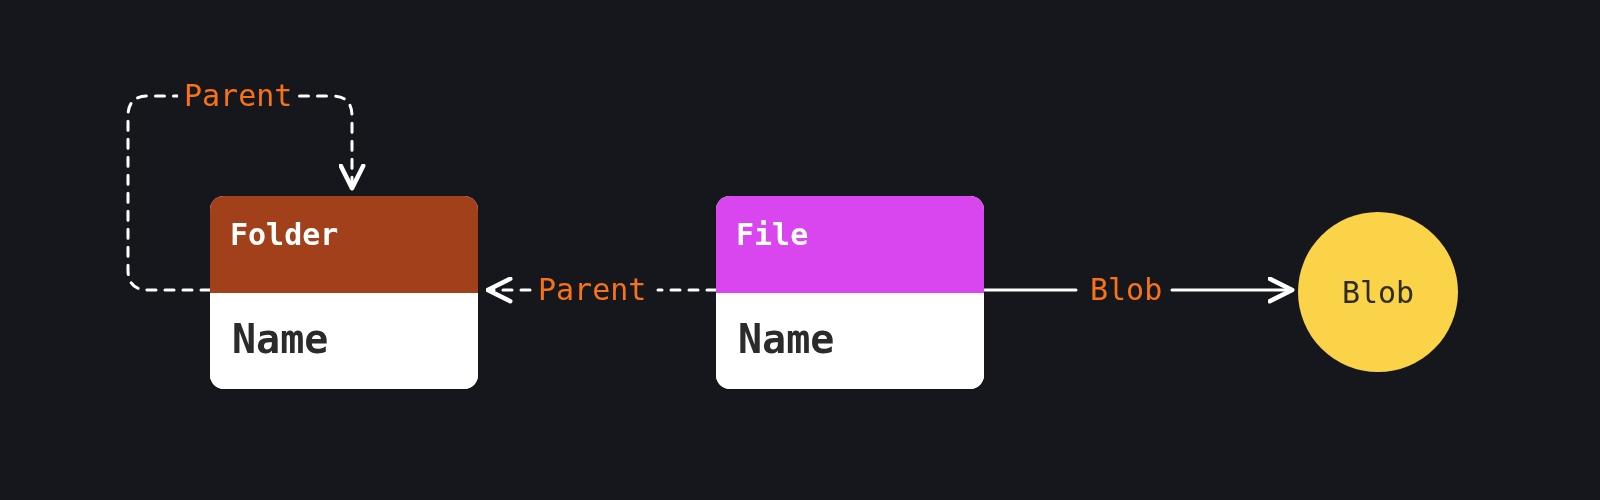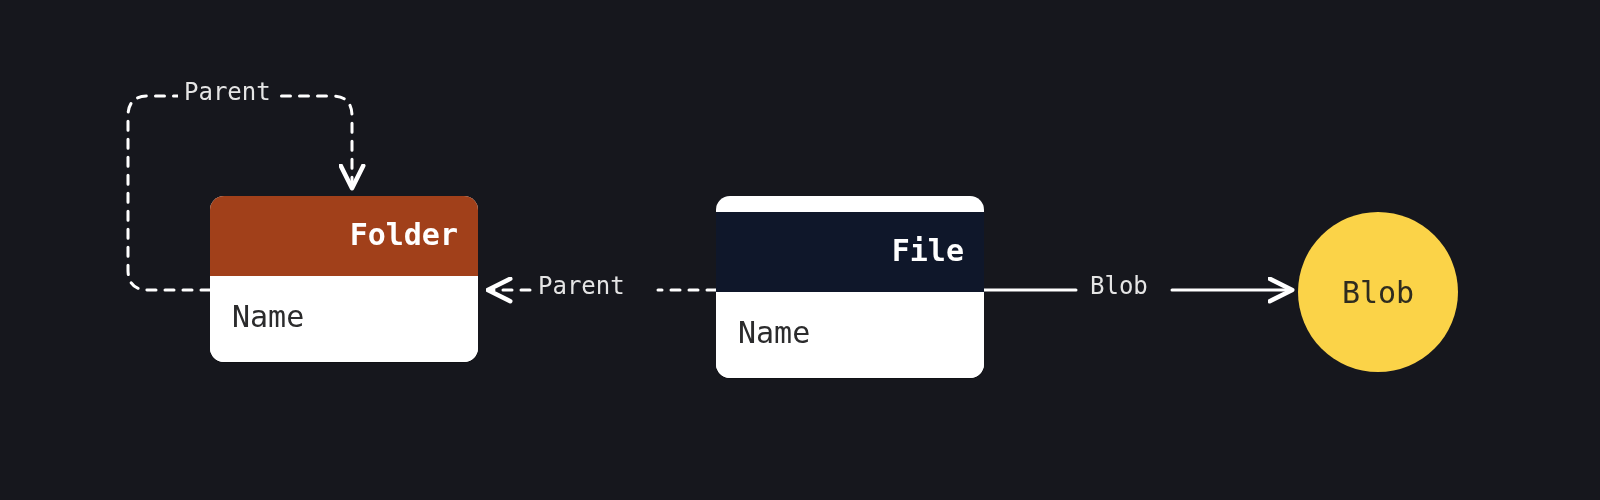--- a/index.html
+++ b/index.html
@@ -20,41 +20,41 @@
   
   .entity {
     position: absolute;
     width: 268px;
     border-radius: 14px;
     overflow: hidden;
     background: #ffffff;
     box-shadow: 0 1px 0 rgba(0,0,0,0.25);
   }
   .entity .head {
-    text-align: right;
+    text-align: left;
     font-weight: 700;
     font-size: 30px;
     line-height: 1;
-    padding: 24px 20px 26px 20px;
+    padding: 24px 20px 43px 20px;
     color: #ffffff;
   }
   .entity .attr {
-    font-weight: 400;
-    font-size: 30px;
+    font-weight: 700;
+    font-size: 40px;
     line-height: 1;
     padding: 26px 22px 30px 22px;
     color: #2b2b2c;
     background: #ffffff;
   }
 
   #folderBox { left: 210px; top: 196px; }
   #folderBox .head { background: #a1401a; }
 
   #fileBox { left: 716px; top: 196px; }
-  #fileBox .head { background: #0f172a; margin-top: 16px; }
+  #fileBox .head { background: #d946ef; }
 
   
   #blobCircle {
     position: absolute;
     left: 1298px;
     top: 212px;
     width: 160px;
     height: 160px;
     border-radius: 50%;
     background: #fbd348;
@@ -62,22 +62,22 @@
     font-size: 30px;
     font-weight: 500;
     display: flex;
     align-items: center;
     justify-content: center;
   }
 
   
   .edge-label {
     position: absolute;
-    color: #e5e5e5;
-    font-size: 24px;
+    color: #f97316;
+    font-size: 30px;
     font-weight: 400;
     background: #16171d;
     padding: 0 6px;
   }
   #labelSelfParent { left: 178px; top: 78px; }
   #labelFileParent { left: 532px; top: 272px; text-align: center; }
   #labelBlobEdge   { left: 1084px; top: 272px; }
 
   svg.overlay {
     position: absolute;

